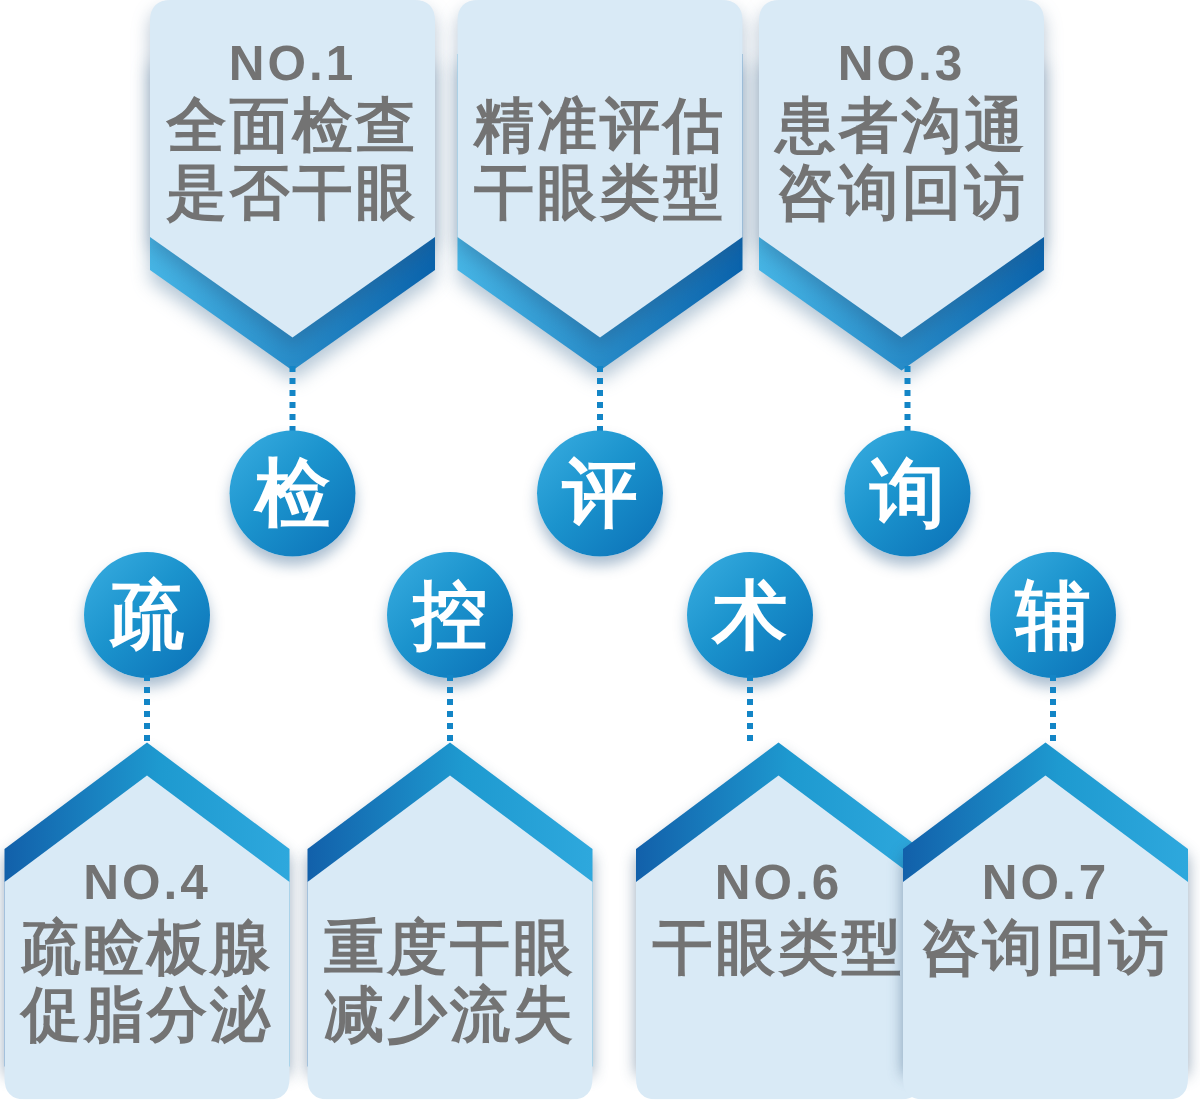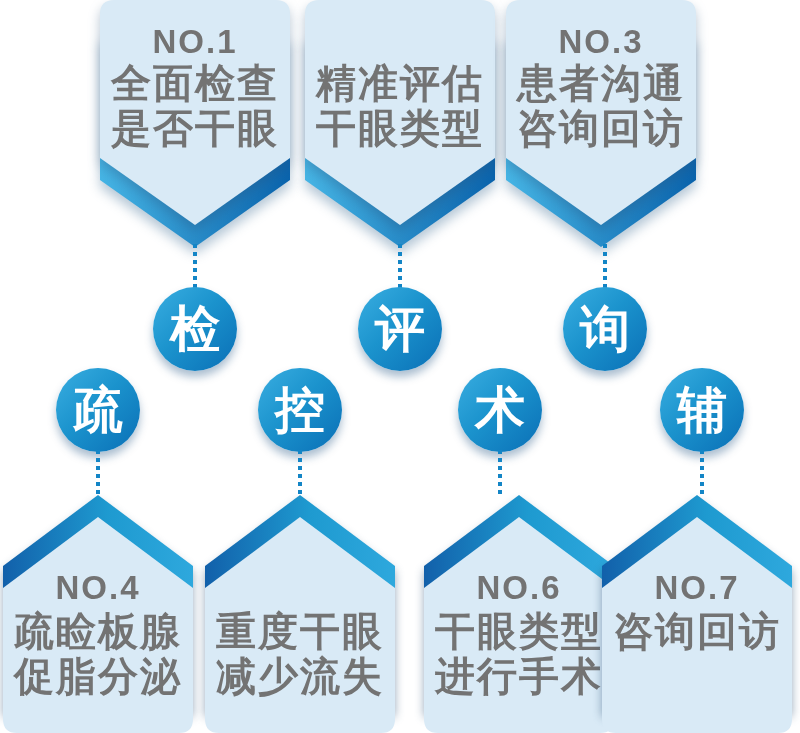--- a/index.html
+++ b/index.html
@@ -120,21 +120,20 @@
     <div class="txt cn-line cn-2">减少流失</div>
   </div>
 
   <div class="banner bottom" style="left:424px">
     <svg width="190" height="253" viewBox="0 0 190 253">
       <path class="band-bottom" d="M95,15 L190,86 L190,231 L0,231 L0,86 Z"></path>
       <path class="panel-bottom" d="M95,37 L190,108 L190,239 Q190,253 176,253 L14,253 Q0,253 0,239 L0,108 Z"></path>
     </svg>
     <div class="txt no-label">NO.6</div>
     <div class="txt cn-line cn-1">干眼类型</div>
-    <div class="txt cn-line cn-2">进行手术</div>
   </div>
 
   <div class="banner bottom" style="left:602px">
     <svg width="190" height="253" viewBox="0 0 190 253">
       <path class="band-bottom" d="M95,15 L190,86 L190,231 L0,231 L0,86 Z"></path>
       <path class="panel-bottom" d="M95,37 L190,108 L190,239 Q190,253 176,253 L14,253 Q0,253 0,239 L0,108 Z"></path>
     </svg>
     <div class="txt no-label">NO.7</div>
     <div class="txt cn-line cn-1">咨询回访</div>
   </div>

